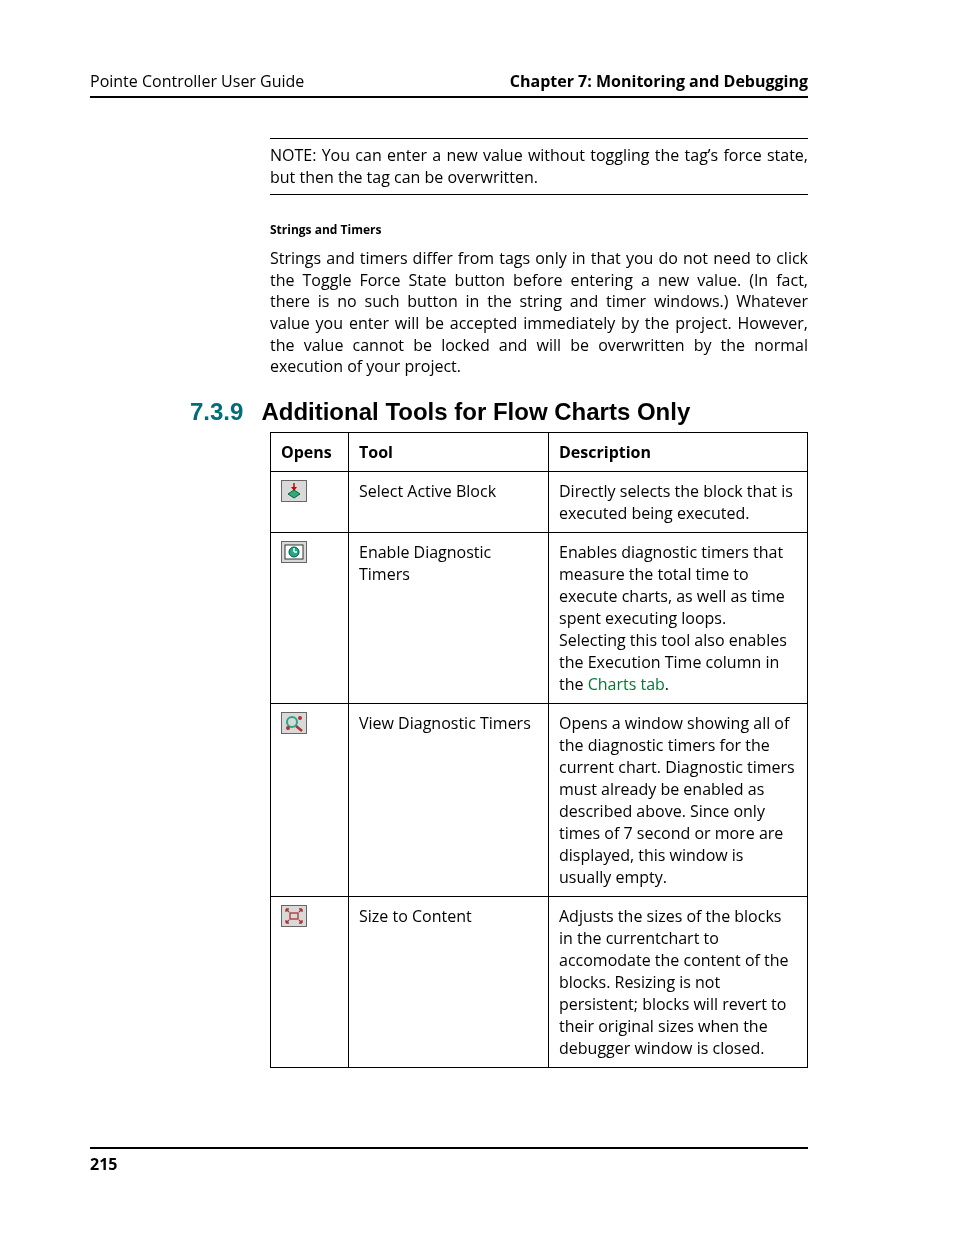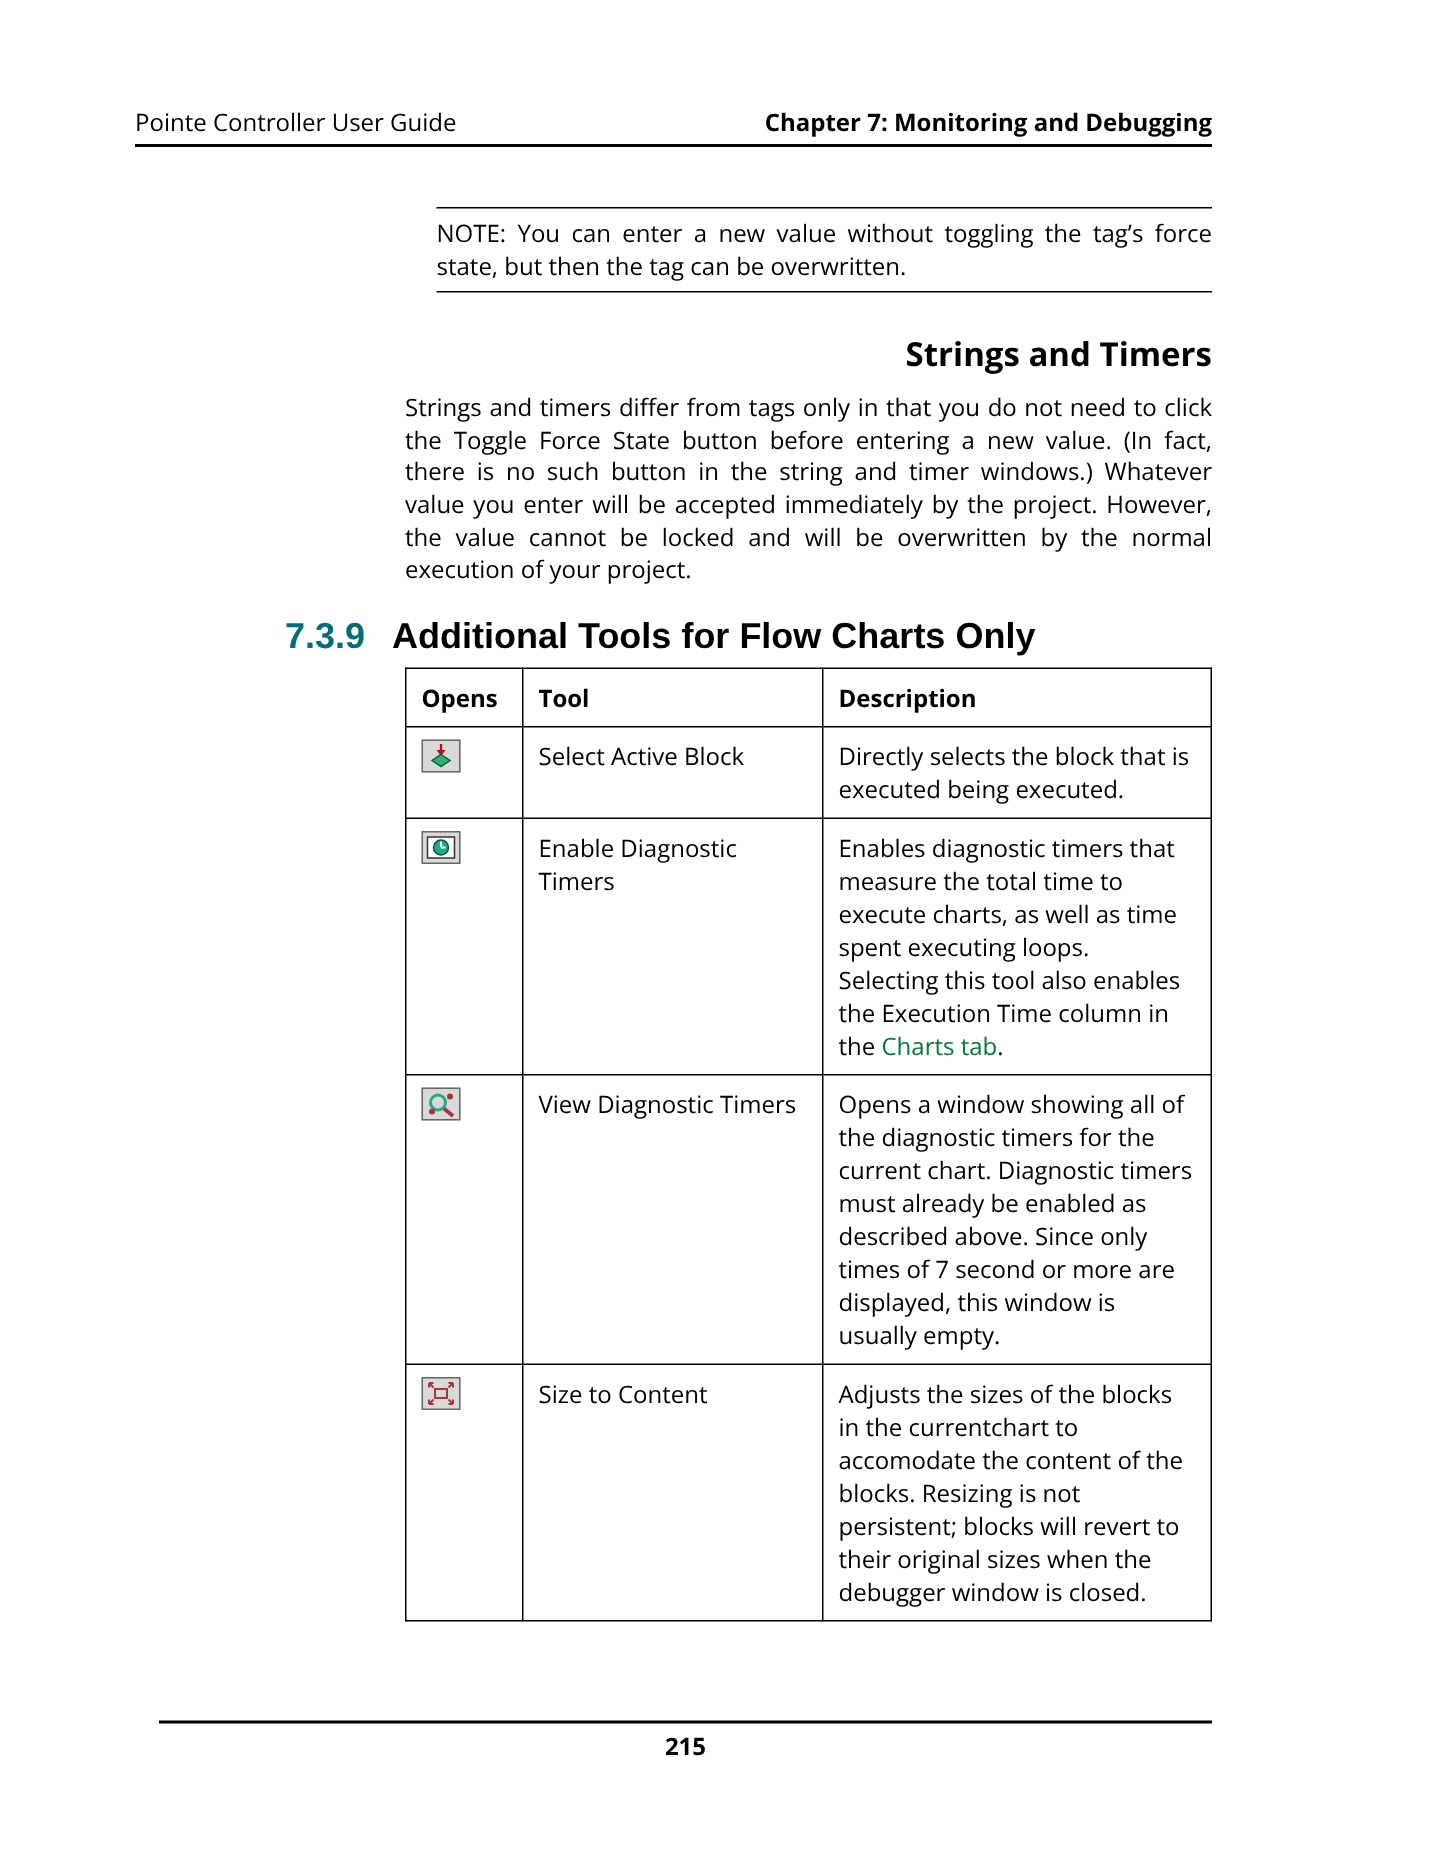--- a/index.html
+++ b/index.html
@@ -31,27 +31,25 @@
     margin-left: 180px;
   }
   .note {
     font-size: 16px;
     line-height: 1.35;
     border-top: 1px solid #000;
     border-bottom: 1px solid #000;
     padding: 6px 0 6px 0;
     margin-bottom: 26px;
     text-align: justify;
-    margin-left: 21px;
   }
   .subhead {
     font-weight: 700;
-    font-size: 22px;
+    font-size: 12px;
     margin-bottom: 10px;
-    text-align: right;
   }
   .para {
     font-size: 16px;
     line-height: 1.35;
     text-align: justify;
     margin-bottom: 20px;
   }
   .section-row {
     display: flex;
     align-items: baseline;
@@ -92,23 +90,23 @@
     display: inline-block;
     width: 24px; height: 20px;
     border: 1px solid #666;
     background: #d9d9d9;
     position: relative;
   }
   .btn-frame svg { position:absolute; left:0; top:0; }
   a.chref { color: #007a33; text-decoration: none; }
   .footer {
     position: absolute;
-    left: 106px; right: 90px; bottom: 60px;
+    left: 90px; right: 90px; bottom: 60px;
     border-top: 2.5px solid #000;
-    text-align: center;
+    text-align: left;
     padding-top: 4px;
     font-weight: 700;
     font-size: 16px;
   }
 </style>
 </head>
 <body>
 
 <div class="page">
 

